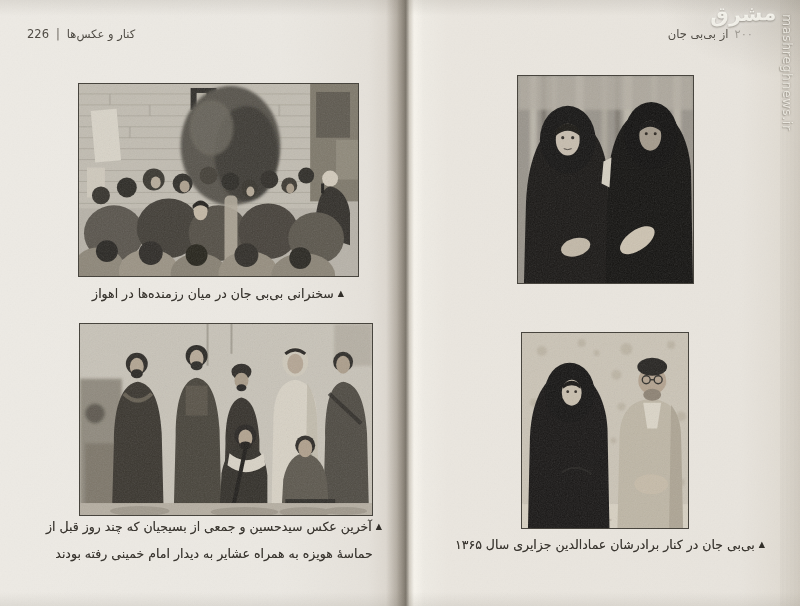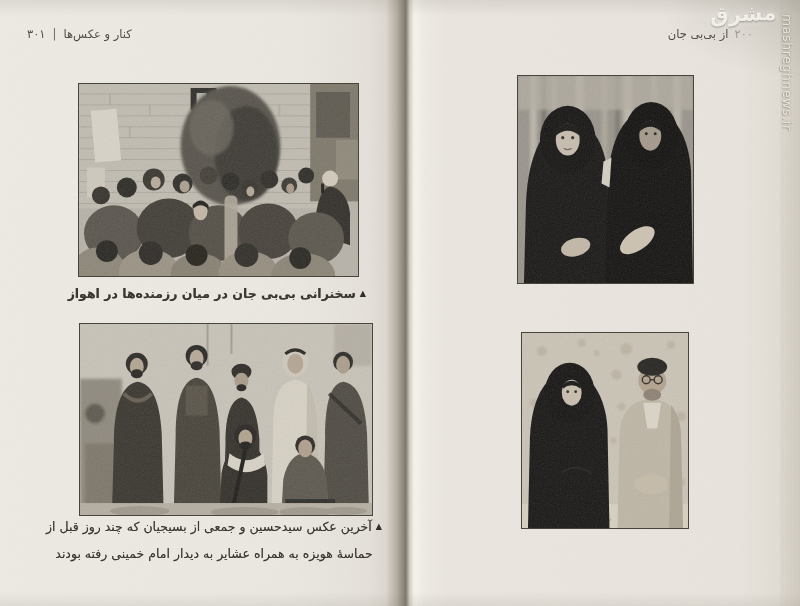--- a/index.html
+++ b/index.html
@@ -71,21 +71,21 @@
   #photo2{left:517px;top:75px;width:177px;height:209px;}
   #photo3{left:79px;top:323px;width:294px;height:193px;}
   #photo4{left:521px;top:332px;width:168px;height:197px;}
   
   .caption{
     position:absolute;direction:rtl;text-align:center;
     font-size:12.5px;color:#37332d;white-space:nowrap;
     text-shadow:0 0 .4px rgba(55,51,45,.55);
   }
   .caption .marker{font-size:8px;vertical-align:2px;margin-left:4px;color:#2e2b26;}
-  #caption1{left:70px;top:286px;width:296px;font-weight:bold;}
+  #caption1{left:70px;top:286px;width:296px;}
   #caption2{left:450px;top:291px;width:320px;}
   #caption3a{left:40px;top:519px;width:348px;}
   #caption3b{left:40px;top:546px;width:348px;}
   #caption4{left:450px;top:537px;width:320px;}
   
   .wm-logo{
     position:absolute;right:24px;top:2px;
     font-size:21px;font-weight:bold;direction:rtl;
     color:rgba(252,250,244,.88);
     text-shadow:0 1px 2px rgba(95,89,79,.55),0 0 6px rgba(255,255,255,.5);
@@ -100,21 +100,21 @@
   }
   .grain-overlay{position:absolute;left:0;top:0;width:800px;height:606px;opacity:.05;pointer-events:none;}
 </style>
 </head>
 <body>
 
 <div class="scan">
 
   <div class="page left">
     <div class="header header-left">
-      <span>کنار و عکس‌ها</span><span class="sep">|</span><span class="pagenum">۳۰۱</span>
+      <span>کنار و عکس‌ها</span><span class="sep">|</span><span class="pagenum">226</span>
     </div>
   </div>
 
   <div class="page right">
     <div class="header header-right">
       <span class="partial">۲۰۰</span><span>از بی‌بی جان</span>
     </div>
   </div>
 
   <div class="gutter"></div>
@@ -368,20 +368,23 @@
       <ellipse cx="131" cy="62" rx="9" ry="6" fill="#8c8172"></ellipse>
       <g stroke="#2d2b27" stroke-width="1.4" fill="none">
         <circle cx="125" cy="47" r="4"></circle>
           <circle cx="137" cy="47" r="4"></circle>
           <path d="M129 47 H133"></path>
       </g>
       <ellipse cx="130" cy="152" rx="17" ry="10" fill="#c6bba8"></ellipse>
       <rect width="167" height="196" filter="url(#gr4)" opacity="0.15"></rect>
     </svg>
   </figure>
+  <div class="caption" id="caption4">
+    <span class="marker">▲</span><span>بی‌بی جان در کنار برادرشان عمادالدین جزایری سال ۱۳۶۵</span>
+  </div>
 
   <div class="edge-shade-top"></div>
   <div class="edge-shade-bottom"></div>
   <div class="corner-shade"></div>
   <div class="fore-edge"></div>
 
   <div class="wm-logo">مشرق</div>
   <div class="wm-site">mashreghnews.ir</div>
 
   <svg class="grain-overlay">

